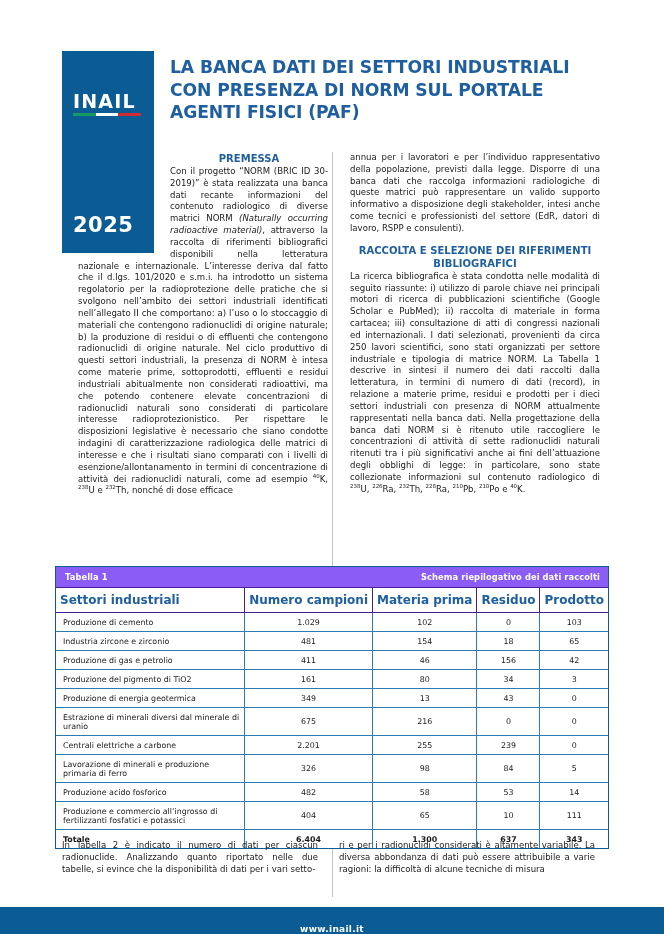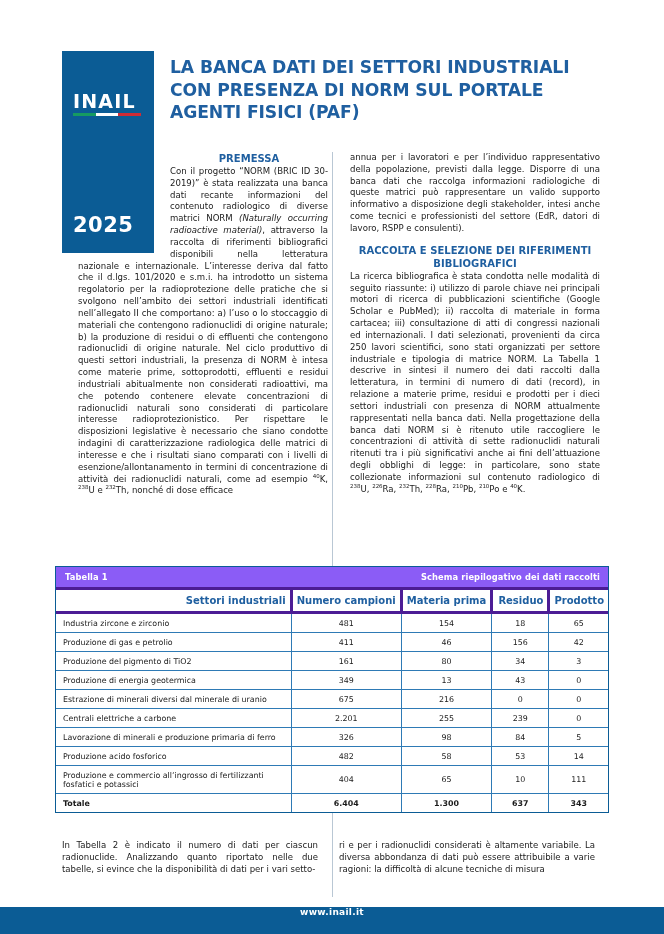--- a/index.html
+++ b/index.html
@@ -160,24 +160,24 @@
     width: 100%;
     border-collapse: collapse;
     font-family: "DejaVu Sans", sans-serif;
     font-size: 7.9px;
     color: #1a1a1a;
   }
 
   thead th {
     color: #1f5fa0;
     font-weight: bold;
-    font-size: 10px;
-    text-align: right;
+    font-size: 12px;
+    text-align: left;
     padding: 5px 4px;
-    border: 3px solid #4c1d95;
+    border: 1px solid #4c1d95;
     background: #ffffff;
     white-space: nowrap;
   }
   thead th:first-child { border-left: none; }
   thead th:last-child  { border-right: none; }
 
   tbody td {
     border: 1px solid #2e7ab5;
     padding: 4.5px 5px;
     text-align: center;
@@ -234,21 +234,21 @@
 
   
   .footer {
     position: absolute;
     left: 0;
     bottom: 0;
     width: 664px;
     height: 27px;
     background: #0b5c95;
     display: flex;
-    align-items: flex-start;
+    align-items: flex-end;
     justify-content: center;
   }
   .footer-link {
     color: #ffffff;
     font-family: "DejaVu Sans", sans-serif;
     font-weight: bold;
     font-size: 9px;
     letter-spacing: 0.3px;
     text-decoration: none;
   }
@@ -310,20 +310,27 @@
         <tr>
           <th>Settori industriali</th>
           <th>Numero campioni</th>
           <th>Materia prima</th>
           <th>Residuo</th>
           <th>Prodotto</th>
         </tr>
       </thead>
       <tbody id="table-body">
           <tr>
+            <td>Produzione di cemento</td>
+            <td>1.029</td>
+            <td>102</td>
+            <td>0</td>
+            <td>103</td>
+          </tr>
+          <tr>
             <td>Industria zircone e zirconio</td>
             <td>481</td>
             <td>154</td>
             <td>18</td>
             <td>65</td>
           </tr>
           <tr>
             <td>Produzione di gas e petrolio</td>
             <td>411</td>
             <td>46</td>

